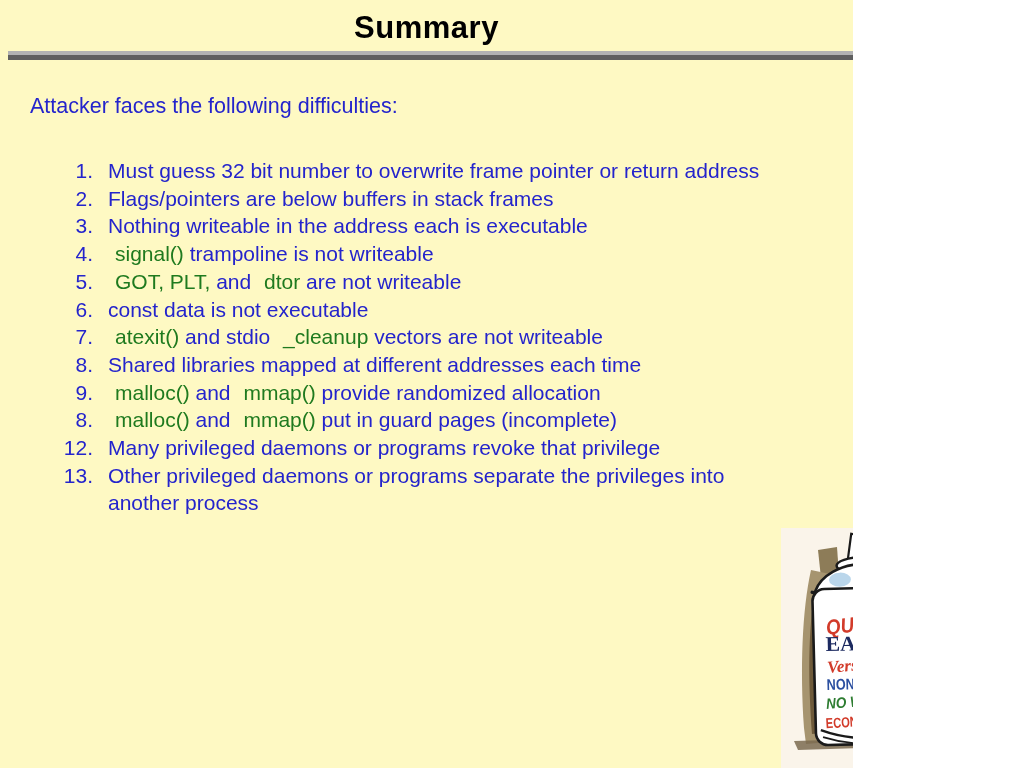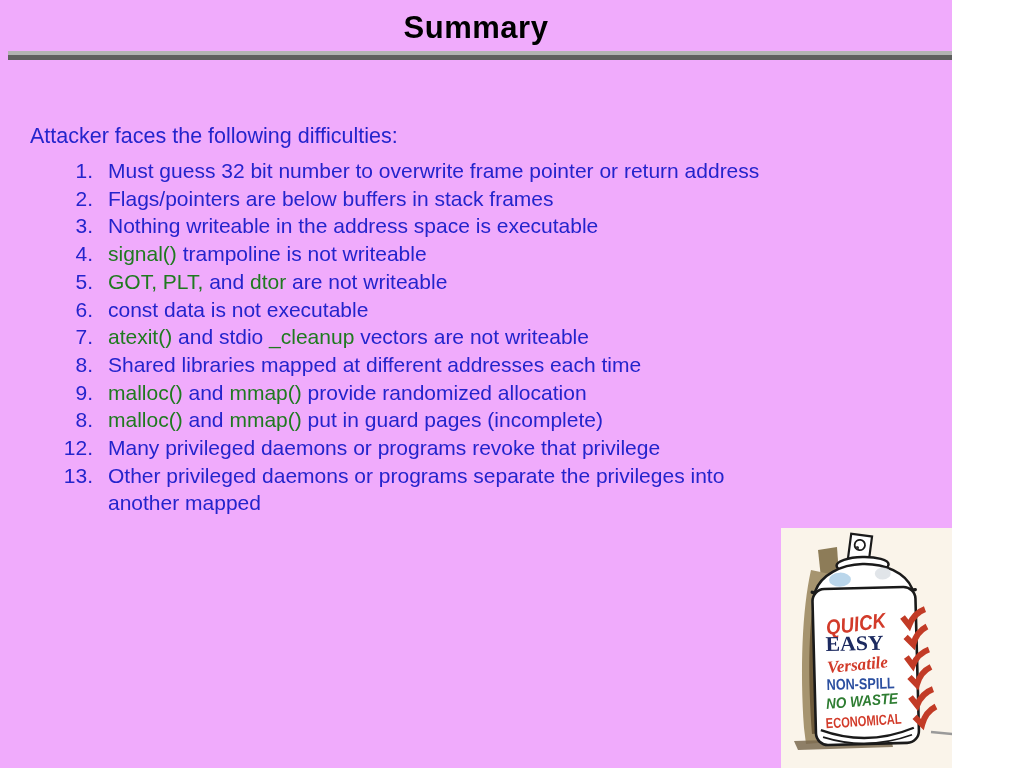--- a/index.html
+++ b/index.html
@@ -1,29 +1,29 @@
 <!DOCTYPE html>
 <html style="--title: #000000; --blue: #2424cc; --green: #1f7a1f; --rule_light: #b2b2b2; --rule_dark: #5f5f5f; --image_bg: #faf4ea; --can_outline: #1a1a1a; --label_red: #d23b2a; --label_navy: #1c2a60; --label_blue: #2b4fa0; --label_green: #2e7d32; --check_red: #c23b26; --shadow_tan: #a6946f; --shadow_brown: #6e5a3a;"><head>
 <meta charset="utf-8">
 <style>
   html,body{margin:0;padding:0;background:#fff;}
-  .slide{position:relative;width:952px;height:768px;background:#f0abfc;overflow:hidden;
-         font-family:"Liberation Sans","DejaVu Sans",sans-serif;}
+  .slide{position:relative;width:844px;height:768px;background:#fef9c3;overflow:hidden;
+         font-family:"Liberation Sans","DejaVu Sans",sans-serif;padding-left:9px;}
   .title{position:absolute;top:10px;left:0;width:100%;text-align:center;
          font-size:31px;font-weight:bold;color:var(--title,#000);letter-spacing:0.5px;}
   .rule{position:absolute;top:51px;left:8px;width:1008px;height:9px;}
   .rule-light{height:4px;background:var(--rule_light,#b2b2b2);}
   .rule-dark{height:5px;background:var(--rule_dark,#5f5f5f);}
-  .intro{position:absolute;left:30px;top:94px;font-size:21.5px;color:var(--blue,#2424cc);margin-top:30px;}
+  .intro{position:absolute;left:30px;top:94px;font-size:21.5px;color:var(--blue,#2424cc);}
   .list{position:absolute;left:38px;top:157px;font-size:21px;line-height:27.7px;width:900px;}
   .row{display:flex;}
   .num{flex:0 0 55px;width:55px;text-align:right;margin-right:15px;color:var(--blue,#2424cc);}
   .txt{white-space:pre-wrap;}
   .c-blue{color:var(--blue,#2424cc);}
-  .c-green{color:var(--green,#1f7a1f);}
+  .c-green{color:var(--green,#1f7a1f);margin-left:7px;}
   .can-img{position:absolute;left:781px;top:528px;width:243px;height:240px;}
 </style>
 </head>
 <body>
 
 <div class="slide">
 
   <div class="title">Summary</div>
 
   <div class="rule">
@@ -37,21 +37,21 @@
     <div class="row">
       <span class="num">1.</span>
       <span class="txt"><span class="c-blue">Must guess 32 bit number to overwrite frame pointer or return address</span></span>
     </div>
     <div class="row">
       <span class="num">2.</span>
       <span class="txt"><span class="c-blue">Flags/pointers are below buffers in stack frames</span></span>
     </div>
     <div class="row">
       <span class="num">3.</span>
-      <span class="txt"><span class="c-blue">Nothing writeable in the address space is executable</span></span>
+      <span class="txt"><span class="c-blue">Nothing writeable in the address each is executable</span></span>
     </div>
     <div class="row">
       <span class="num">4.</span>
       <span class="txt"><span class="c-green">signal()</span><span class="c-blue"> trampoline is not writeable</span></span>
     </div>
     <div class="row">
       <span class="num">5.</span>
       <span class="txt"><span class="c-green">GOT, PLT,</span><span class="c-blue"> and </span><span class="c-green">dtor</span><span class="c-blue"> are not writeable</span></span>
     </div>
     <div class="row">
@@ -74,21 +74,21 @@
       <span class="num">8.</span>
       <span class="txt"><span class="c-green">malloc()</span><span class="c-blue"> and </span><span class="c-green">mmap()</span><span class="c-blue"> put in guard pages (incomplete)</span></span>
     </div>
     <div class="row">
       <span class="num">12.</span>
       <span class="txt"><span class="c-blue">Many privileged daemons or programs revoke that privilege</span></span>
     </div>
     <div class="row">
       <span class="num">13.</span>
       <span class="txt"><span class="c-blue">Other privileged daemons or programs separate the privileges into
-another mapped</span></span>
+another process</span></span>
     </div>
   </div>
 
   <svg class="can-img" viewBox="0 0 243 240">
     <rect x="0" y="0" width="243" height="240" fill="var(--image_bg)"></rect>
 
     <g>
       <path d="M37,22 L56,19 L58,47 L40,50 Z" fill="#8d7c58"></path>
       <path d="M30,42 C21,82 19,142 23,200 L25,216 L48,214 C40,150 40,92 49,46 Z" fill="var(--shadow_tan)"></path>
       <path d="M34,62 C27,102 27,152 31,206 L42,205 C35,152 36,102 43,63 Z" fill="var(--shadow_brown)"></path>

